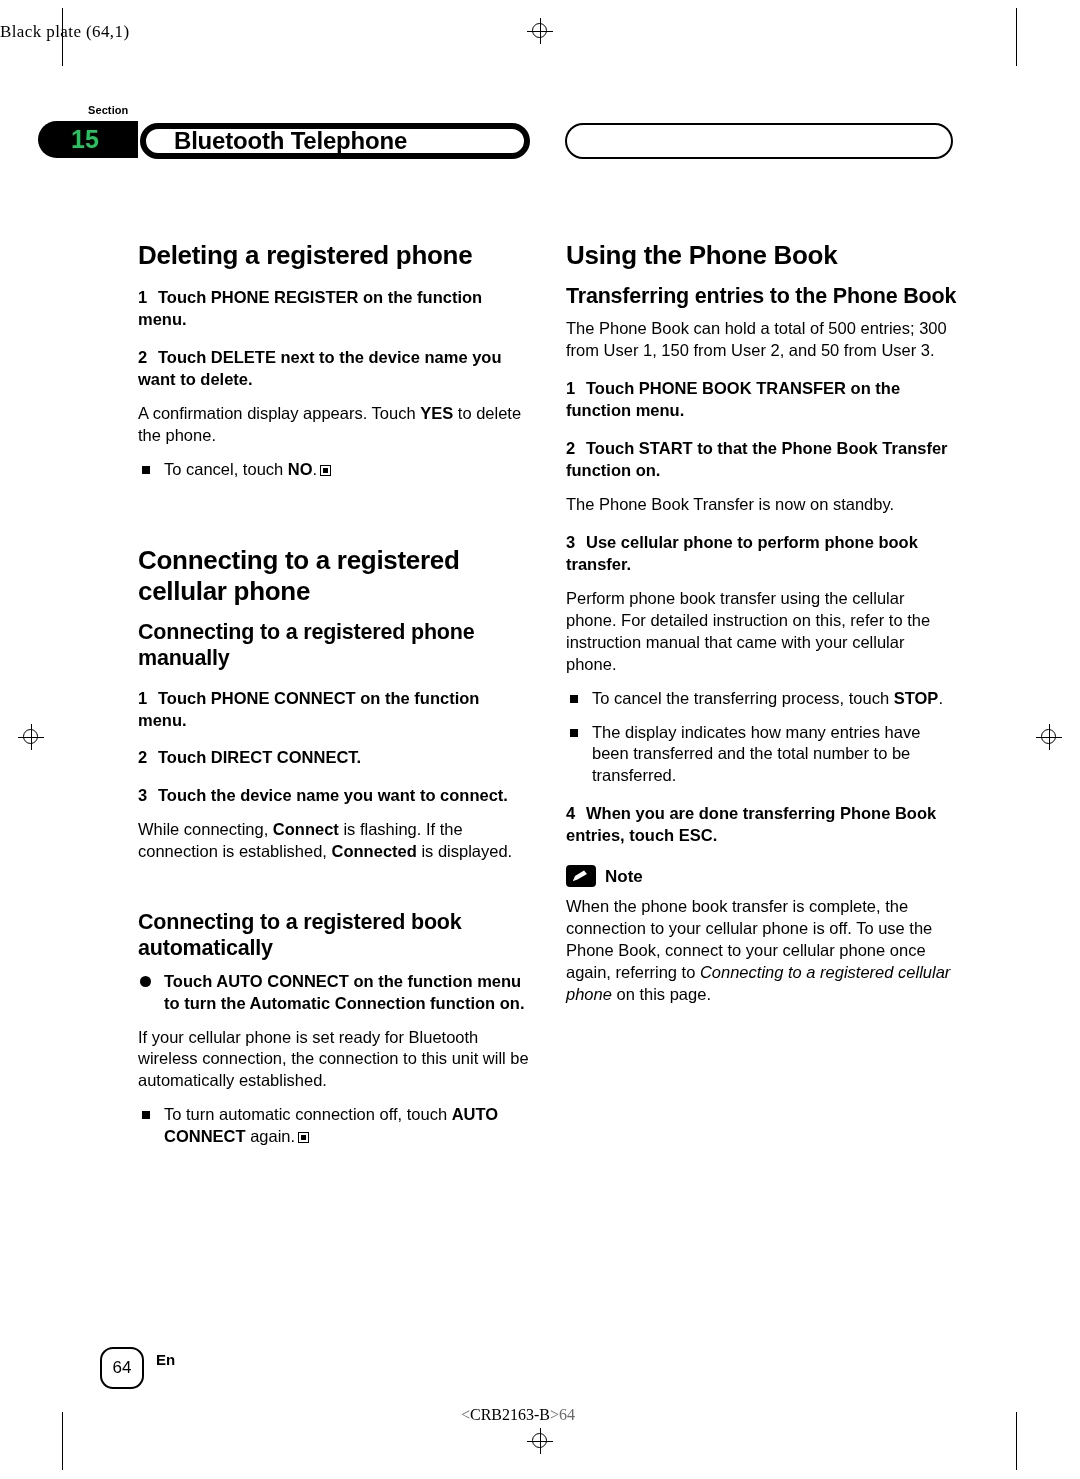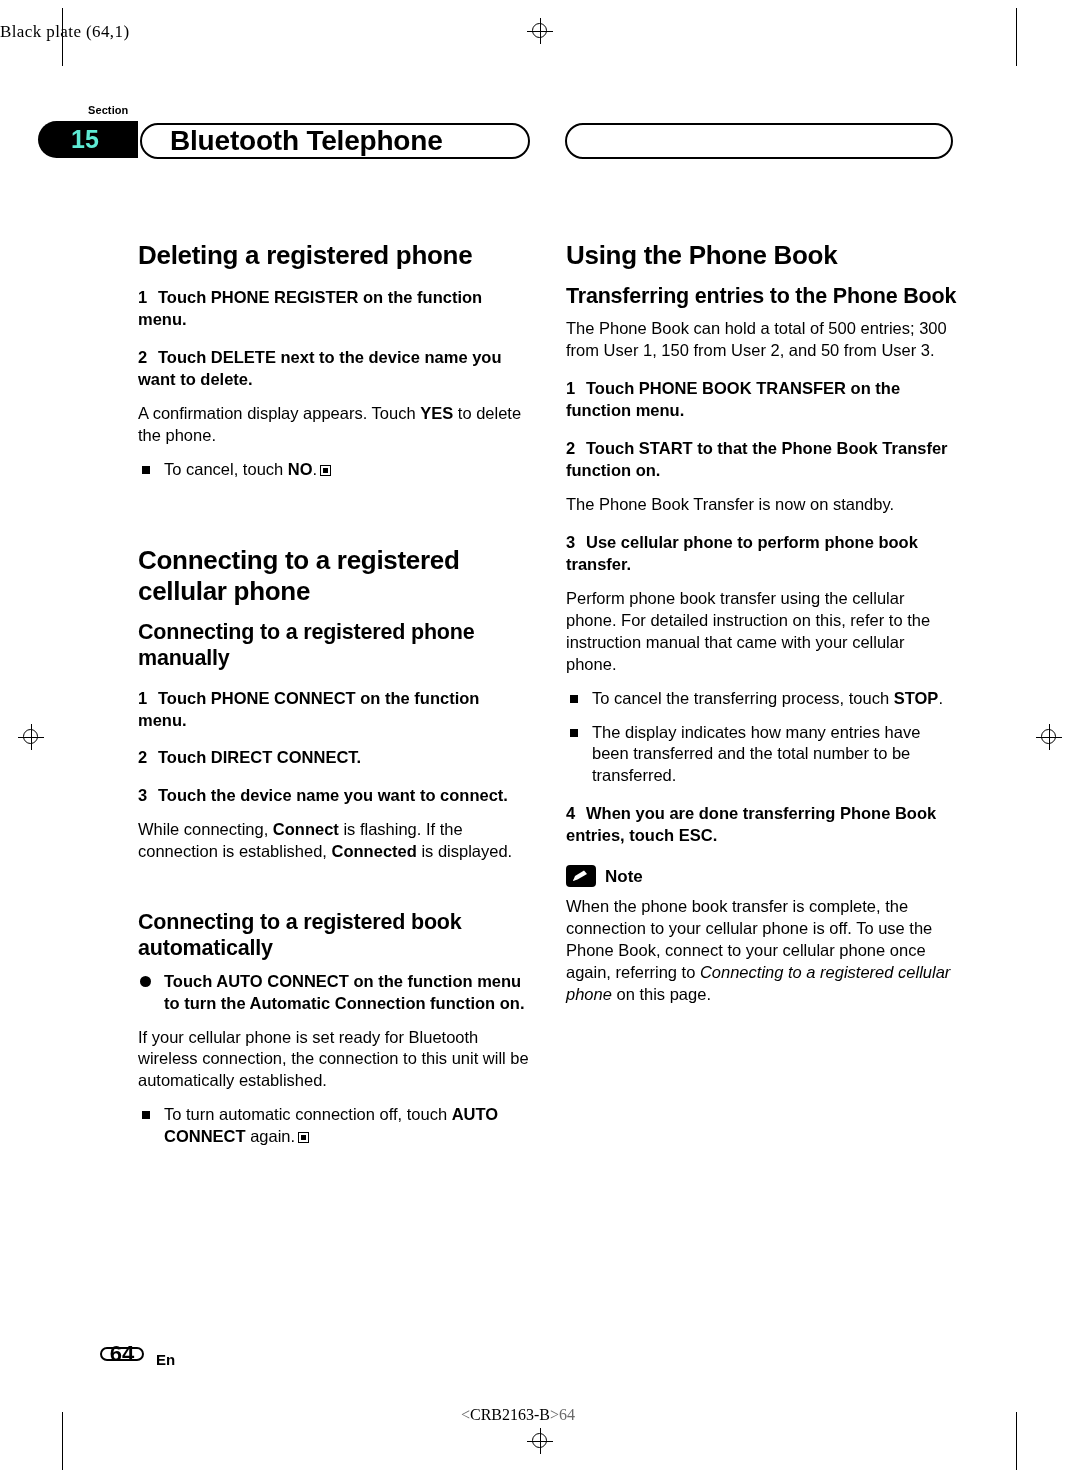--- a/index.html
+++ b/index.html
@@ -80,42 +80,42 @@
     letter-spacing: .1px;
   }
   .section-tab {
     position: absolute;
     left: 38px;
     top: 121px;
     width: 100px;
     height: 37px;
     background: #000;
     border-radius: 19px 0 0 19px;
-    color: #5eead4;
+    color: #22c55e;
     font-size: 25px;
     font-weight: bold;
     display: flex;
     align-items: center;
     justify-content: center;
     padding-right: 6px;
     box-sizing: border-box;
   }
   .title-pill {
     position: absolute;
     left: 140px;
     top: 123px;
     width: 390px;
     height: 36px;
-    border: 2px solid #000000;
+    border: 6px solid #000000;
     border-radius: 18px;
     box-sizing: border-box;
     display: flex;
     align-items: center;
     padding-left: 28px;
-    font-size: 28px;
+    font-size: 24px;
     font-weight: bold;
     letter-spacing: -.2px;
   }
   .title-pill-right {
     position: absolute;
     left: 565px;
     top: 123px;
     width: 388px;
     height: 36px;
     border: 2px solid #000;
@@ -233,29 +233,29 @@
     font-size: 17px;
     font-weight: bold;
   }
 
   
   .page-num-pill {
     position: absolute;
     left: 100px;
     top: 1347px;
     width: 44px;
-    height: 14px;
+    height: 42px;
     border: 2px solid #000;
     border-radius: 13px;
     box-sizing: border-box;
     display: flex;
     align-items: center;
     justify-content: center;
-    font-size: 22px;
-    font-weight: bold;
+    font-size: 17px;
+    font-weight: normal;
   }
   .page-lang {
     position: absolute;
     left: 156px;
     top: 1351px;
     font-size: 15px;
     font-weight: bold;
   }
   .footer-code {
     position: absolute;

